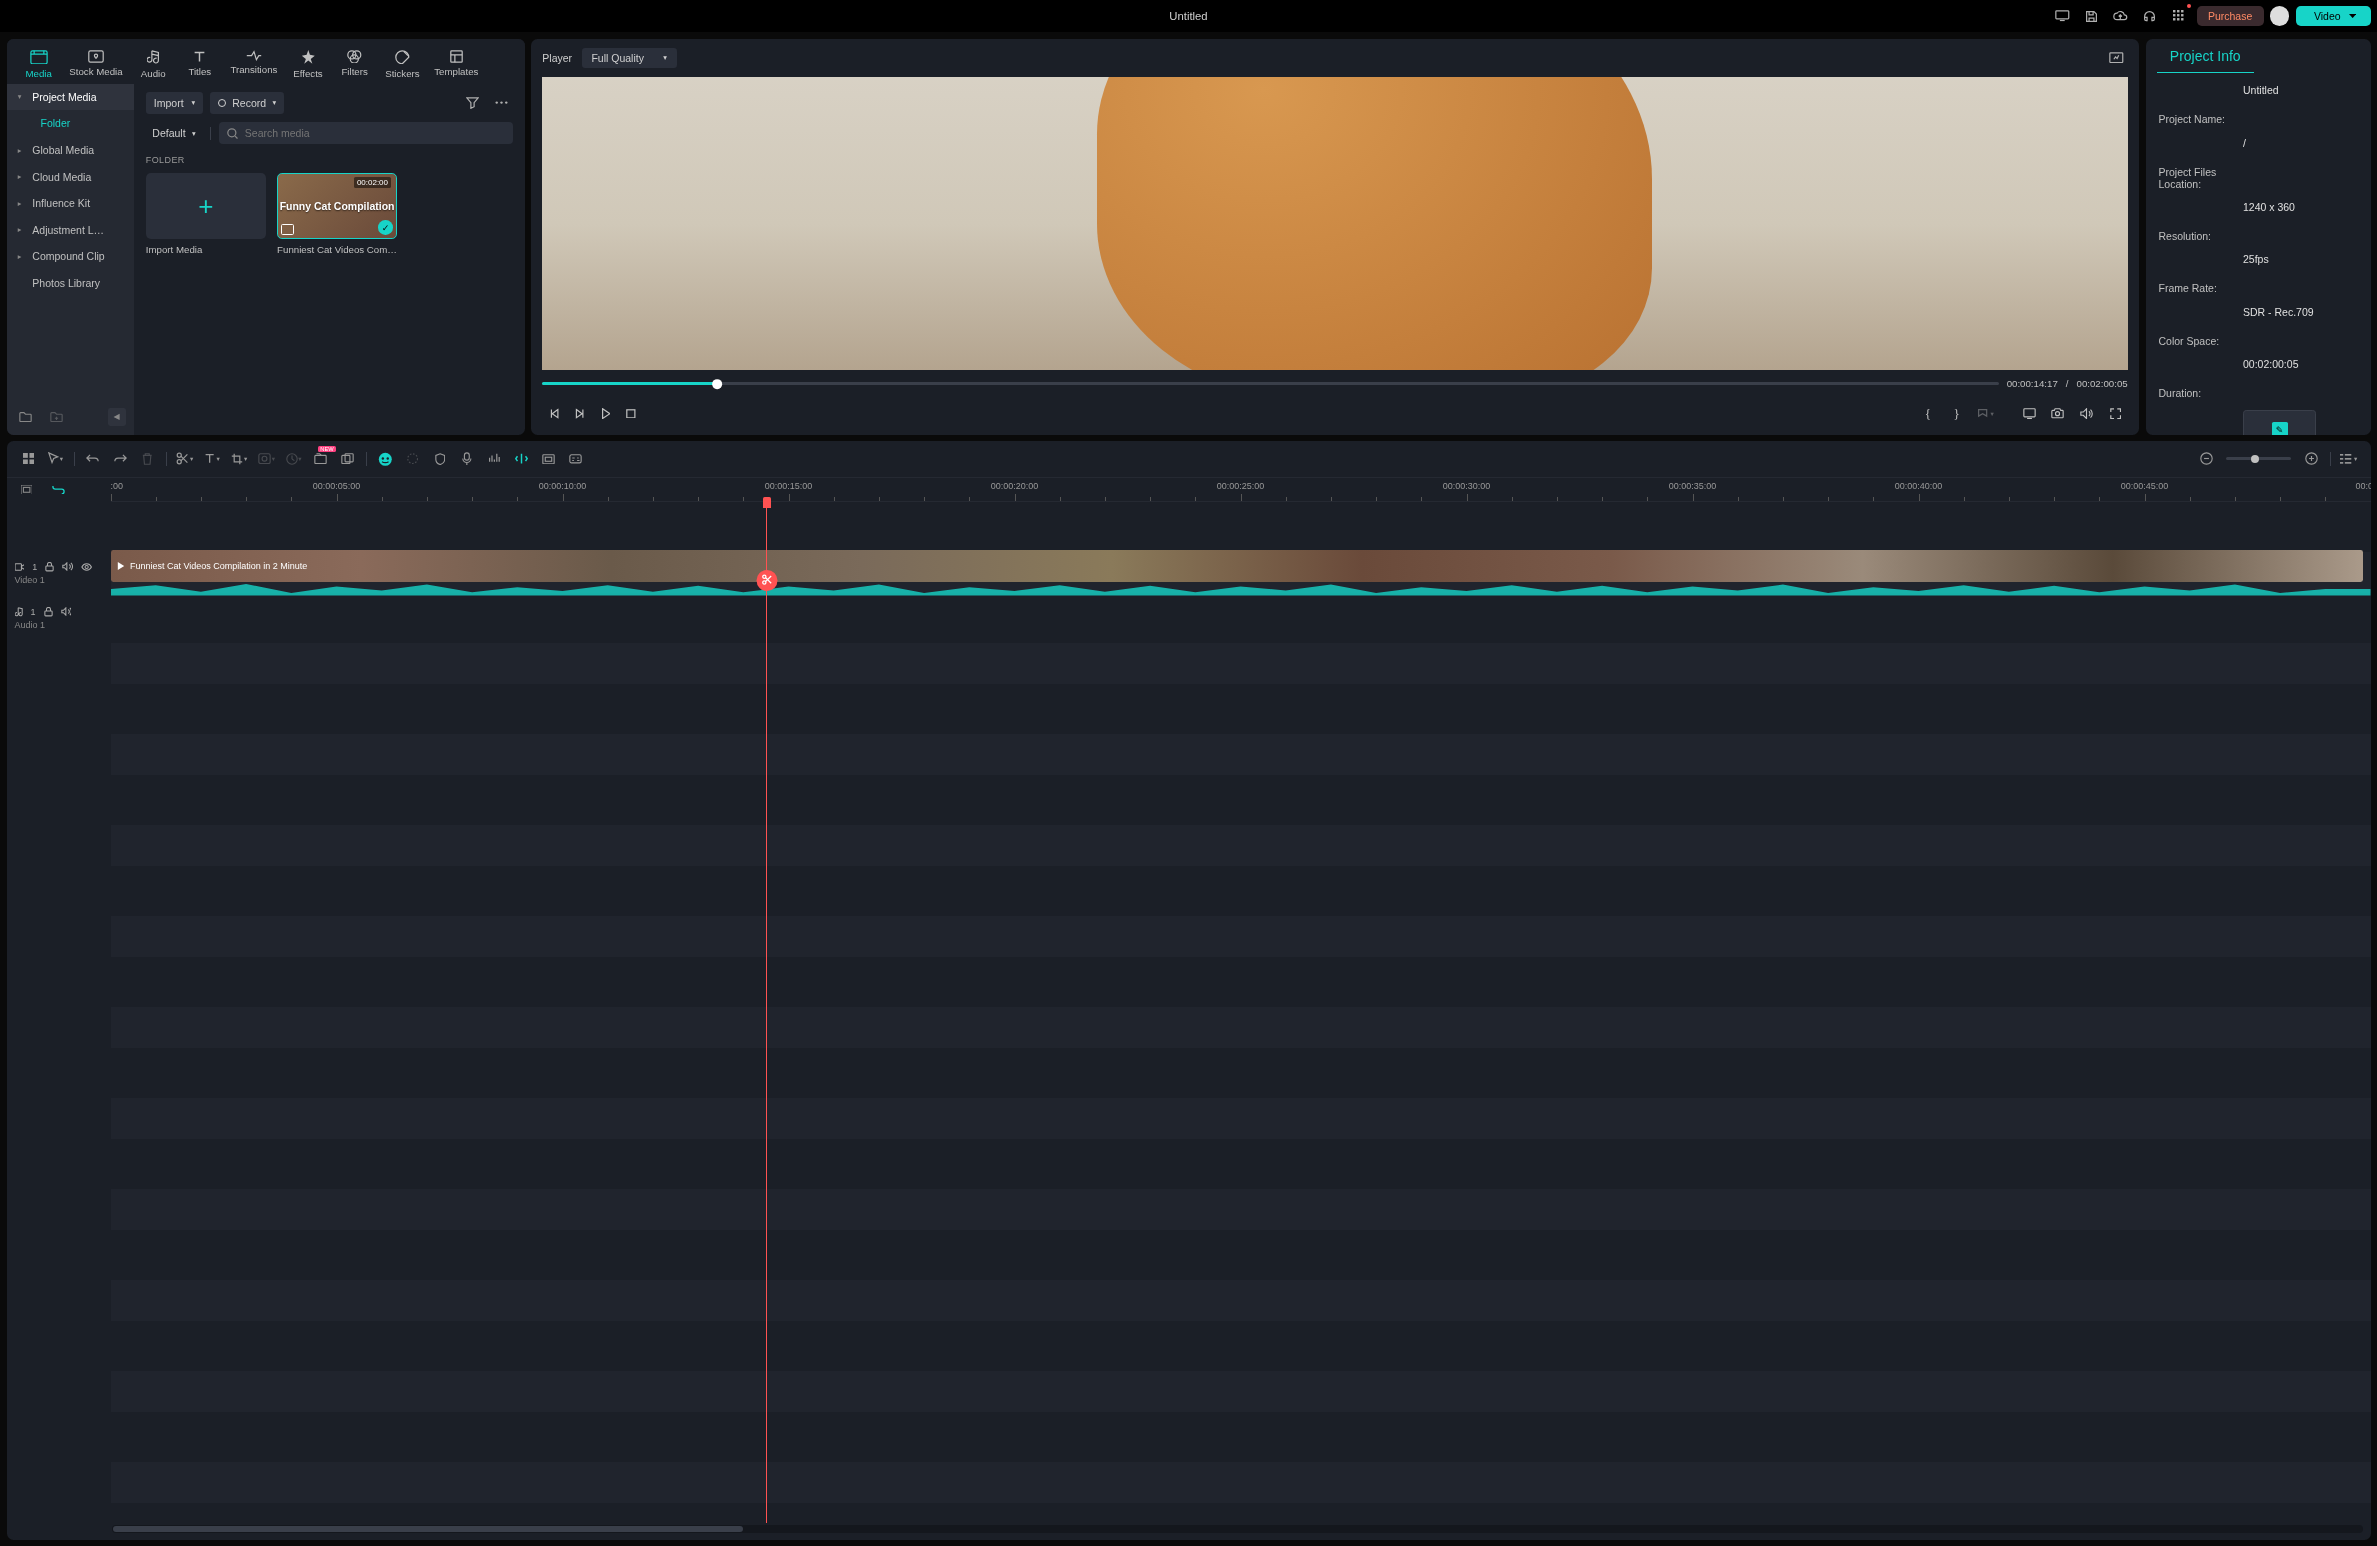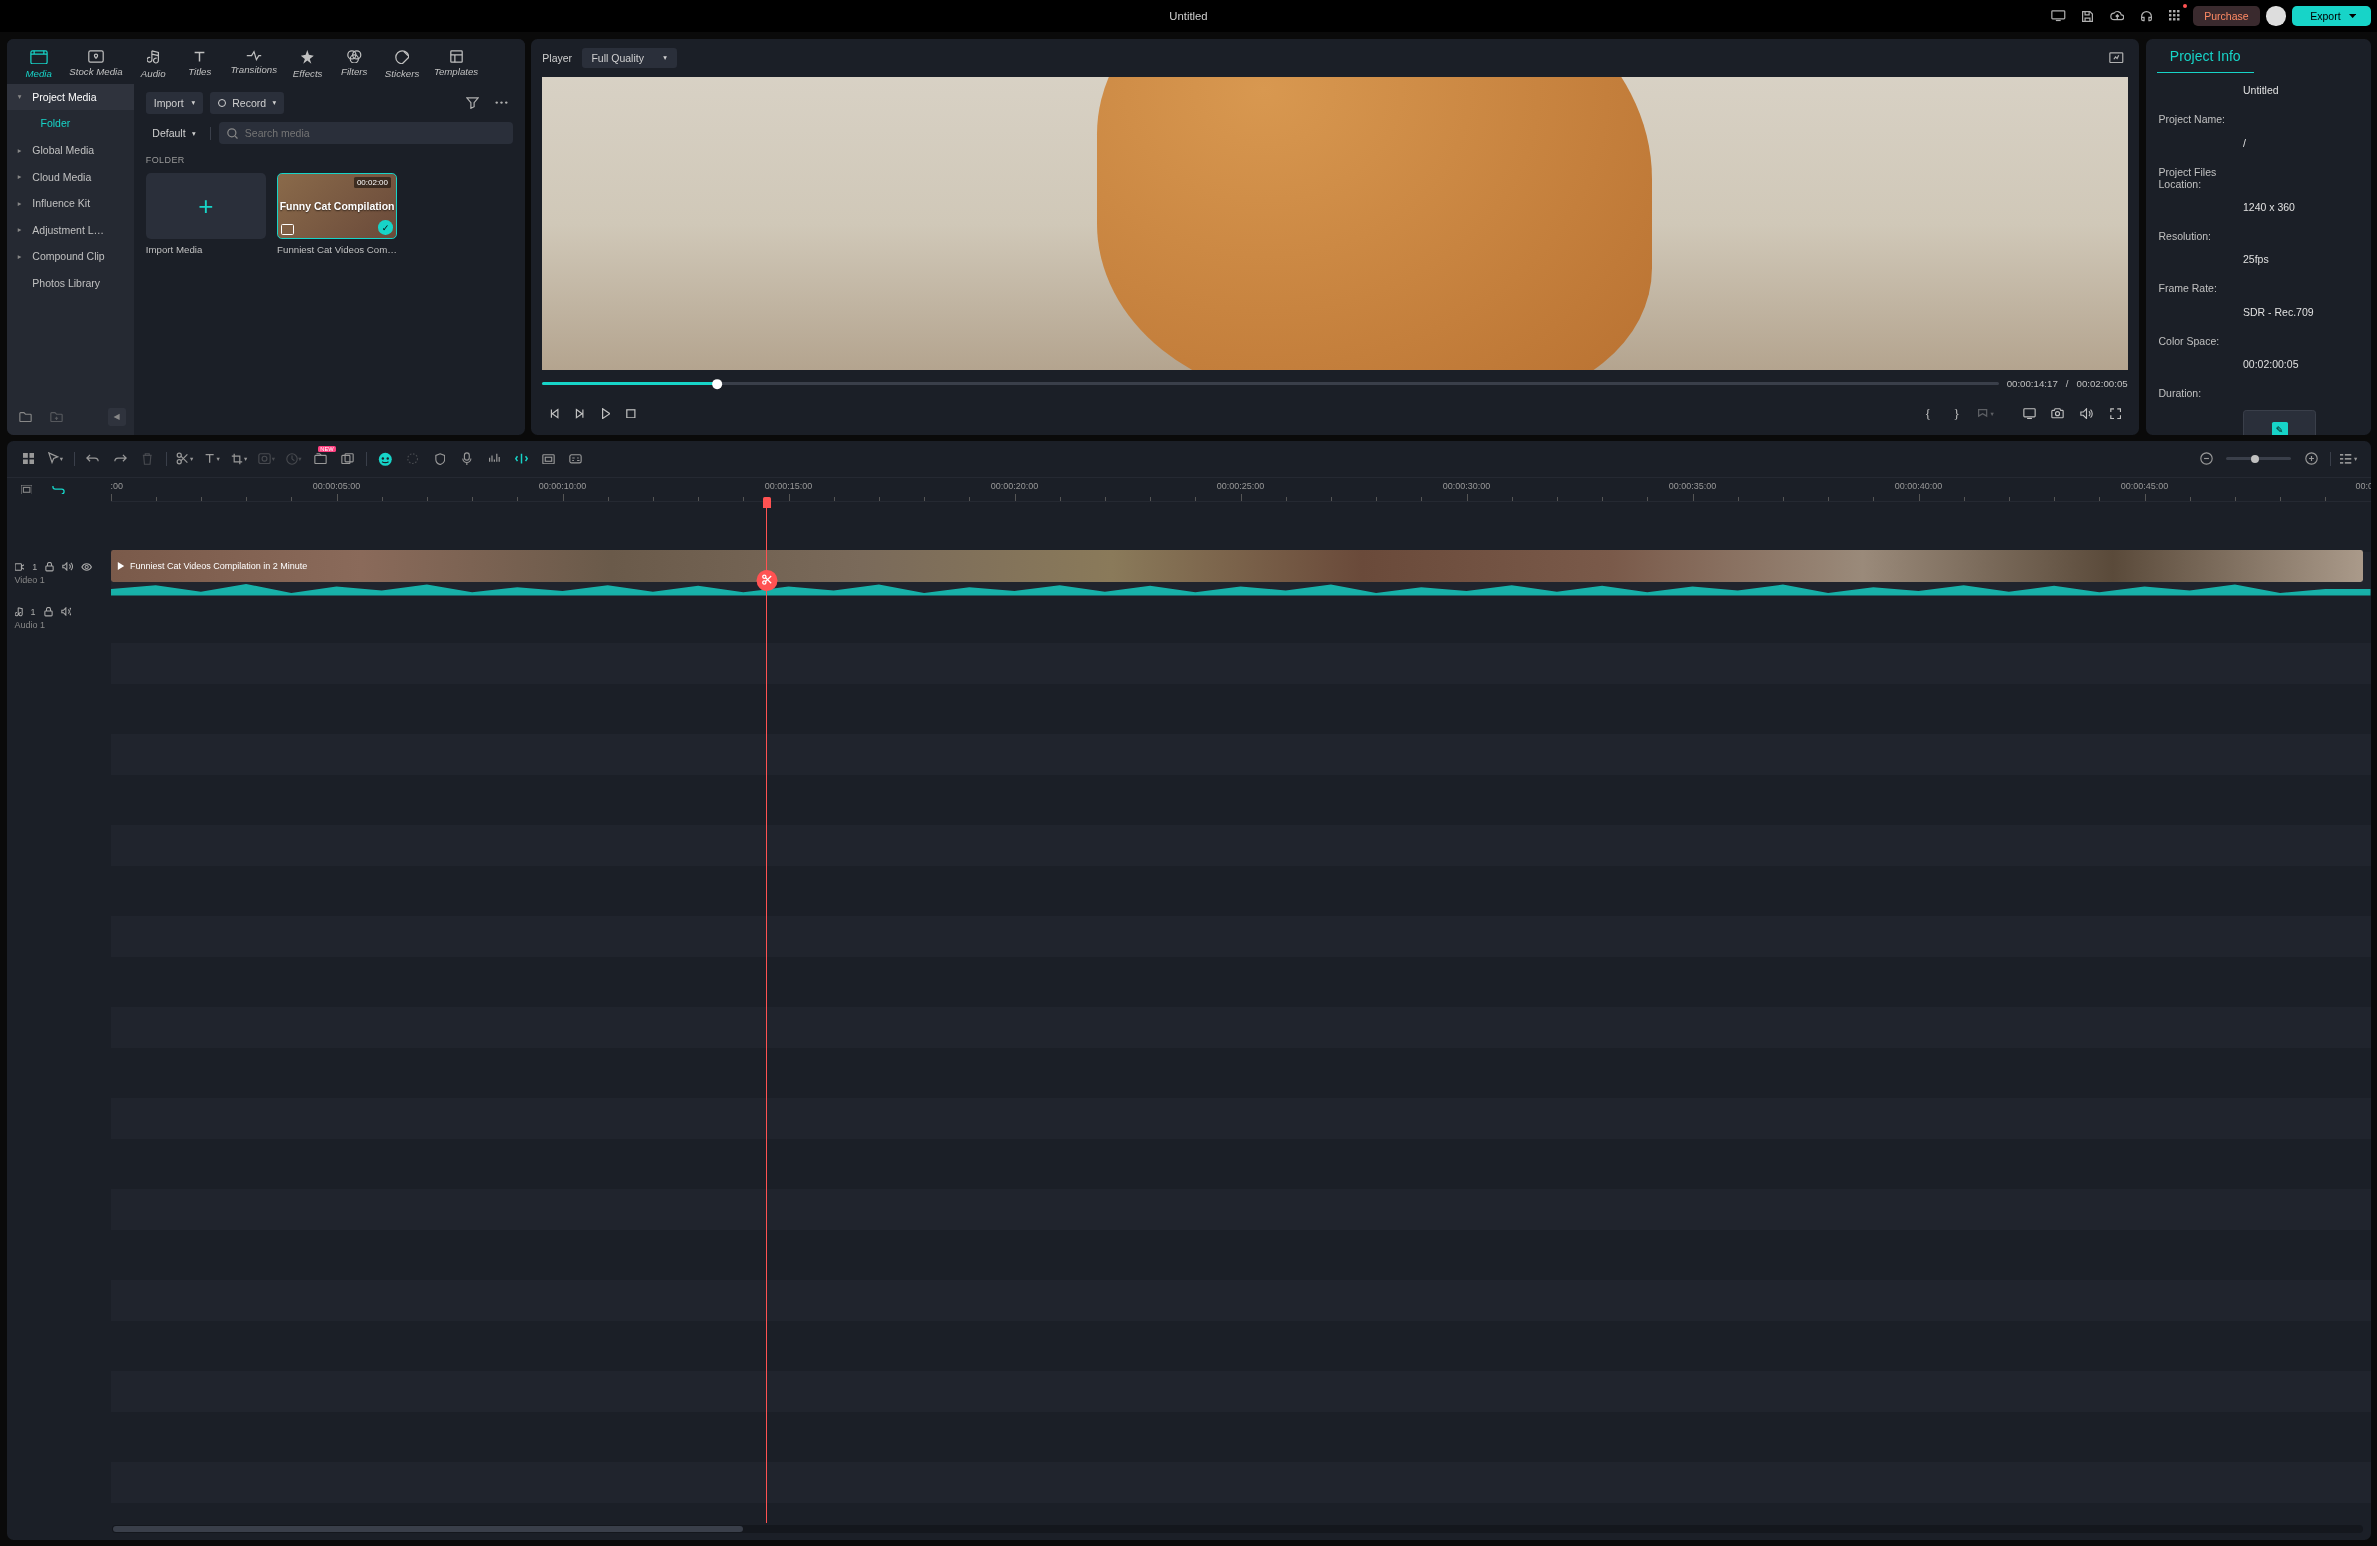--- a/index.html
+++ b/index.html
@@ -10,21 +10,21 @@
 .titlebar-right { position: absolute; right: 6.5px; display: flex; align-items: center; gap: 6.5px; }
 .icon-btn { width: 22.6px; height: 22.6px; display: flex; align-items: center; justify-content: center; cursor: pointer; border-radius: 3.2px; color: #b0b0b0; }
 .purchase-btn { background: #3a2a2e; color: #ff8a65; padding: 4px 11.3px; border-radius: 4.9px; cursor: pointer; font-size: 10.5px; border: none; }
 .export-btn { background: #17d4c8; color: #000; padding: 4px 14.6px 4px 18px; border-radius: 4.9px; cursor: pointer; font-size: 10.5px; border: none; display: flex; align-items: center; gap: 8px; font-weight: 500; }
 .avatar { width: 19.4px; height: 19.4px; border-radius: 50%; background: #ddd; cursor: pointer; }
 .notif-dot { position: absolute; top: -0.8px; right: -0.8px; width: 4px; height: 4px; background: #ff5252; border-radius: 50%; }
 .main { flex: 1; display: flex; flex-direction: column; gap: 6.5px; padding: 6.5px; min-height: 0; }
 .upper { display: grid; grid-template-columns: 518px 1fr 225px; gap: 6.5px; height: 396px; }
 .panel { background: #1b1f27; border-radius: 6.5px; overflow: hidden; display: flex; flex-direction: column; }
 .nav-tabs { display: flex; gap: 1.6px; padding: 6.5px 9.7px 0; background: #1b1f27; }
-.nav-tab { display: flex; flex-direction: column; align-items: center; padding: 4.9px 6.5px; cursor: pointer; color: #c0c0c0; gap: 3.2px; min-width: 45px; font-style: italic; }
+.nav-tab { display: flex; flex-direction: column; align-items: center; padding: 4.9px 6.5px; cursor: pointer; color: #c0c0c0; gap: 3.2px; min-width: 45px; }
 .nav-tab.active { color: #17d4c8; }
 .nav-tab-label { font-size: 9.7px; }
 .media-body { display: flex; flex: 1; min-height: 0; }
 .media-sidebar { width: 128px; background: #252932; display: flex; flex-direction: column; border-right: 0.8px solid #1b1f27; }
 .sidebar-item { display: flex; align-items: center; padding: 7.3px 11.3px; cursor: pointer; color: #c0c0c0; font-size: 10.5px; gap: 6.5px; }
 .sidebar-item.header { background: #2f333d; color: #fff; }
 .sidebar-item.sub { padding-left: 34px; color: #17d4c8; }
 .sidebar-item .chev { width: 8px; color: #888; font-size: 7.3px; }
 .sidebar-footer { margin-top: auto; display: flex; align-items: center; padding: 6.5px 8px; gap: 8px; }
 .collapse-btn { margin-left: auto; width: 18px; height: 18px; background: #2f333d; border-radius: 2.4px; display: flex; align-items: center; justify-content: center; cursor: pointer; color: #888; font-size: 8px; }
@@ -152,21 +152,21 @@
             <rect x="10" y="5" width="3" height="3"></rect>
             <rect x="0" y="10" width="3" height="3"></rect>
             <rect x="5" y="10" width="3" height="3"></rect>
             <rect x="10" y="10" width="3" height="3"></rect>
           </svg>
           <span class="notif-dot"></span>
         </div>
       <button class="purchase-btn">Purchase</button>
       <div class="avatar"></div>
       <button class="export-btn">
-          <span>Export</span>
+          <span>Video</span>
           <svg width="7.3" height="4.9" viewBox="0 0 9 6" fill="currentColor">
             <path d="M0 0l4.5 5L9 0z"></path>
           </svg>
         </button>
     </div>
   </div>
 
   <div class="main">
     <div class="upper">
 

